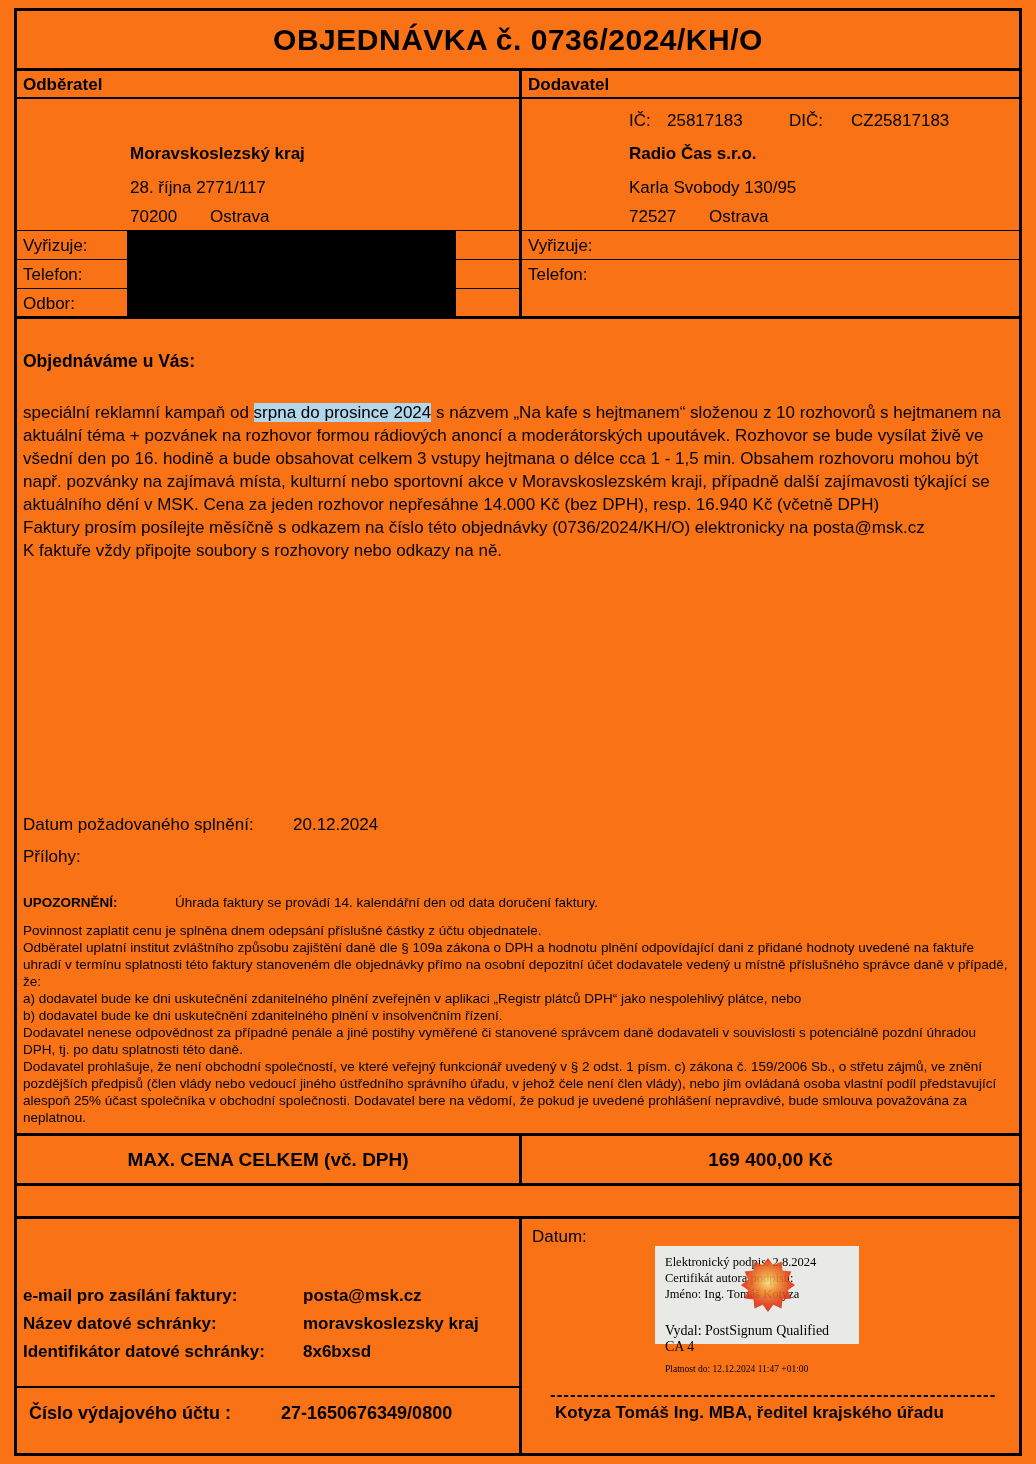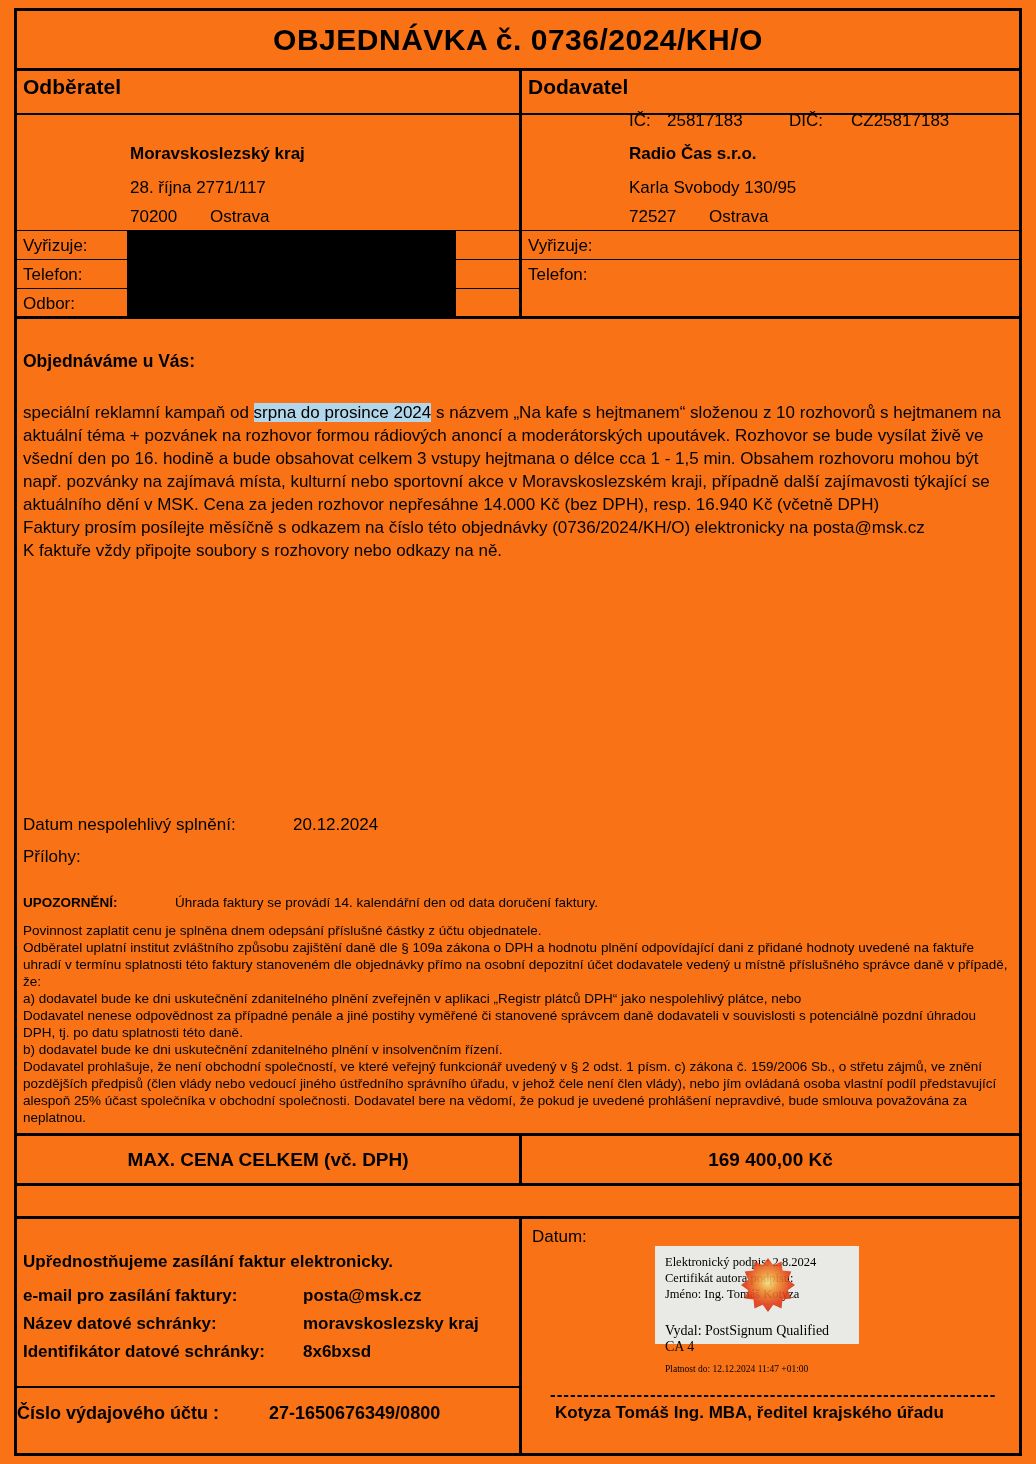--- a/index.html
+++ b/index.html
@@ -12,21 +12,21 @@
   
   .title-box { position:absolute; left:0; top:0; width:100%; height:60px; border-bottom:3px solid #000;
                display:flex; align-items:center; justify-content:center; }
   .title { font-size:30px; font-weight:bold; letter-spacing:0.5px; }
 
   
   .parties { position:absolute; left:0; top:60px; width:100%; height:248px; border-bottom:3px solid #000; display:flex; }
   .party { position:relative; height:100%; }
   .party.left  { width:505px; border-right:3px solid #000; }
   .party.right { flex:1; }
-  .party-header { height:44px; border-bottom:2px solid #000; font-weight:bold; font-size:21px; padding:4px 0 0 6px; }
+  .party-header { height:28px; border-bottom:2px solid #000; font-weight:bold; font-size:17px; padding:4px 0 0 6px; }
   .addr { position:absolute; font-size:17px; white-space:nowrap; }
   .party.left  .addr { left:113px; }
   .party.right .addr { left:107px; }
   .row-ic   { top:40px; }
   .row-name { top:73px; font-weight:bold; }
   .row-street { top:107px; }
   .row-zip  { top:136px; }
   .lbl-ic  { display:inline-block; width:38px; }
   .val-ic  { display:inline-block; width:122px; }
   .lbl-dic { display:inline-block; width:62px; }
@@ -57,21 +57,21 @@
 
   
   .bottom { position:absolute; left:0; top:1205px; width:100%; height:237px; border-top:3px solid #000; display:flex; }
   .bottom-left  { position:relative; width:505px; border-right:3px solid #000; }
   .bottom-right { position:relative; flex:1; }
   .inv-heading { position:absolute; left:6px; top:33px; font-size:17px; font-weight:bold; }
   .inv-row { position:absolute; left:6px; font-size:17px;font-weight:bold; }
   .inv-row .inv-lbl { display:inline-block; width:280px; }
   .ir1 { top:67px; } .ir2 { top:95px; } .ir3 { top:123px; }
   .account-sep { position:absolute; left:0; top:167px; width:100%; border-top:2px solid #000; }
-  .account-row { position:absolute; left:0; top:184px; font-size:18px; font-weight:bold; }
+  .account-row { position:absolute; left:12px; top:184px; font-size:18px; font-weight:bold; }
   .account-row .acc-val { position:absolute; left:252px; top:0; white-space:nowrap; }
   .date-label { position:absolute; left:10px; top:8px; font-size:17px; }
   .stamp { position:absolute; left:133px; top:27px; width:204px; height:98px; background:#e9e9e6;
            font-family:"Liberation Serif","DejaVu Serif",serif; padding:8px 10px; }
   .stamp .s-big   { font-size:12.5px; line-height:16px; }
   .stamp .s-mid   { font-size:14px;  margin-top:21px; }
   .stamp .s-small { font-size:9.5px; margin-top:9px; }
   .seal { position:absolute; left:86px; top:12px; width:54px; height:54px; opacity:.88; z-index:4;
           background:radial-gradient(circle at 50% 45%, #f6e27a 0%, #ef8b2a 25%, #e23a12 55%, #b81e08 100%);
           clip-path:polygon(100% 50%,86.7% 59.8%,93.3% 75%,76.9% 76.9%,75% 93.3%,59.8% 86.7%,50% 100%,40.2% 86.7%,25% 93.3%,23.1% 76.9%,6.7% 75%,13.3% 59.8%,0% 50%,13.3% 40.2%,6.7% 25%,23.1% 23.1%,25% 6.7%,40.2% 13.3%,50% 0%,59.8% 13.3%,75% 6.7%,76.9% 23.1%,93.3% 25%,86.7% 40.2%); }
@@ -123,54 +123,53 @@
     <div class="main-box">
       <div class="order-heading">Objednáváme u Vás:</div>
 
       <div class="order-text">
         <span>speciální reklamní kampaň od </span><span class="hl">srpna do prosince 2024</span><span> s názvem „Na kafe s hejtmanem“ složenou z 10 rozhovorů s hejtmanem na aktuální téma + pozvánek na rozhovor formou rádiových anoncí a moderátorských upoutávek. Rozhovor se bude vysílat živě ve všední den po 16. hodině a bude obsahovat celkem 3 vstupy hejtmana o délce cca 1 - 1,5 min. Obsahem rozhovoru mohou být např. pozvánky na zajímavá místa, kulturní nebo sportovní akce v Moravskoslezském kraji, případně další zajímavosti týkající se aktuálního dění v MSK. Cena za jeden rozhovor nepřesáhne 14.000 Kč (bez DPH), resp. 16.940 Kč (včetně DPH)</span>
         <div>Faktury prosím posílejte měsíčně s odkazem na číslo této objednávky (0736/2024/KH/O) elektronicky na posta@msk.cz</div>
         <div>K faktuře vždy připojte soubory s rozhovory nebo odkazy na ně.</div>
       </div>
 
       <div class="due-row">
-        <span>Datum nespolehlivý splnění:</span>
+        <span>Datum požadovaného splnění:</span>
         <span class="due-date">20.12.2024</span>
       </div>
 
       <div class="attachments">Přílohy:</div>
 
       <div class="notice-row">
         <span class="notice-label">UPOZORNĚNÍ:</span>
         <span>Úhrada faktury se provádí 14. kalendářní den od data doručení faktury.</span>
       </div>
 
       <div class="legal">
         <p>Povinnost zaplatit cenu je splněna dnem odepsání příslušné částky z účtu objednatele.</p>
         <p>Odběratel uplatní institut zvláštního způsobu zajištění daně dle § 109a zákona o DPH a hodnotu plnění odpovídající dani z přidané hodnoty uvedené na faktuře uhradí v termínu splatnosti této faktury stanoveném dle objednávky přímo na osobní depozitní účet dodavatele vedený u místně příslušného správce daně v případě, že:</p>
         <p>a) dodavatel bude ke dni uskutečnění zdanitelného plnění zveřejněn v aplikaci „Registr plátců DPH“ jako nespolehlivý plátce, nebo</p>
+        <p>b) dodavatel bude ke dni uskutečnění zdanitelného plnění v insolvenčním řízení.</p>
         <p>Dodavatel nenese odpovědnost za případné penále a jiné postihy vyměřené či stanovené správcem daně dodavateli v souvislosti s potenciálně pozdní úhradou DPH, tj. po datu splatnosti této daně.</p>
-        <p>b) dodavatel bude ke dni uskutečnění zdanitelného plnění v insolvenčním řízení.</p>
         <p>Dodavatel prohlašuje, že není obchodní společností, ve které veřejný funkcionář uvedený v § 2 odst. 1 písm. c) zákona č. 159/2006 Sb., o střetu zájmů, ve znění pozdějších předpisů (člen vlády nebo vedoucí jiného ústředního správního úřadu, v jehož čele není člen vlády), nebo jím ovládaná osoba vlastní podíl představující alespoň 25% účast společníka v obchodní společnosti. Dodavatel bere na vědomí, že pokud je uvedené prohlášení nepravdivé, bude smlouva považována za neplatnou.</p>
       </div>
     </div>
 
     <div class="price-row">
       <div class="price-label-cell">
         <span class="txt">MAX. CENA CELKEM (vč. DPH)</span>
       </div>
       <div class="price-amount-cell">
         <span class="txt">169 400,00 Kč</span>
       </div>
     </div>
 
     <div class="bottom">
 
       <div class="bottom-left">
-        <div class="inv-heading">Upřednostňujeme zasílání faktur elektronicky.</div>
         <div class="inv-row ir1">
           <span class="inv-lbl">e-mail pro zasílání faktury:</span><span>posta@msk.cz</span>
         </div>
         <div class="inv-row ir2">
           <span class="inv-lbl">Název datové schránky:</span><span>moravskoslezsky kraj</span>
         </div>
         <div class="inv-row ir3">
           <span class="inv-lbl">Identifikátor datové schránky:</span><span>8x6bxsd</span>
         </div>
         <div class="account-sep"></div>

